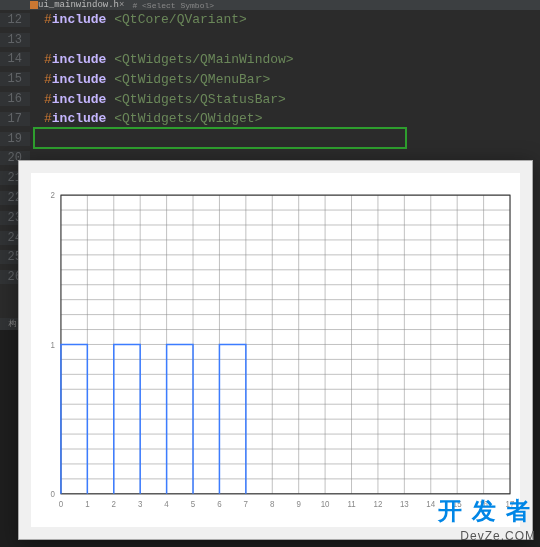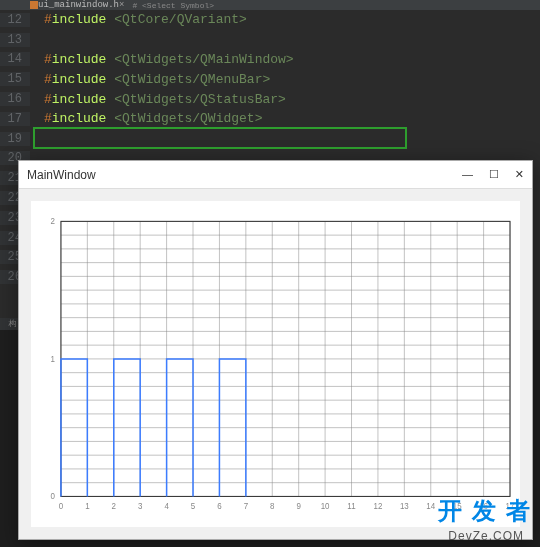--- a/index.html
+++ b/index.html
@@ -51,21 +51,21 @@
       text-align: right;
       padding-right: 8px;
       color: #606366;
       font-size: 12px;
       background: #313335;
     }
     .code-content {
       padding-left: 14px;
     }
     .kw-hash { color: #cc7832; }
-    .kw-include { color: #bef264; }
+    .kw-include { color: #c4b5fd; font-weight: bold; }
     .inc-angle { color: #6a8759; }
     .inc-quote { color: #6a8759; }
     .highlight-box {
       position: absolute;
       left: 33px;
       top: 127px;
       width: 374px;
       height: 22px;
       border: 2px solid #2e9e2e;
       pointer-events: none;
@@ -150,21 +150,21 @@
       font-size: 24px;
       font-weight: bold;
       color: #0086e6;
       letter-spacing: 2px;
       text-shadow: 0 0 3px rgba(255,255,255,0.5);
       pointer-events: none;
       margin-left: 20px;
     }
     .watermark-sub {
       position: absolute;
-      right: 16px;
+      right: 4px;
       bottom: 4px;
       font-family: sans-serif;
       font-size: 12px;
       color: #555;
       letter-spacing: 1px;
       pointer-events: none;
     }
   </style>
 </head>
 <body>
@@ -236,28 +236,20 @@
       <span class="line-number">26</span>
       <span class="code-content"></span>
     </div>
   </div>
 
 <div class="highlight-box"></div>
 
 <div class="bottom-bar">构:</div>
 
 <div class="window">
-  <div class="titlebar">
-    <span>MainWindow</span>
-    <div class="win-controls">
-      <span>—</span>
-      <span>☐</span>
-      <span>✕</span>
-    </div>
-  </div>
   <div class="window-body">
     <div class="chart-canvas">
       <svg class="chart-svg" id="chart-svg" viewBox="0 0 490 320" preserveAspectRatio="none">
           <line x1="30" y1="20" x2="30" y2="290" class="grid-line"></line>
           <text x="30" y="302" text-anchor="middle" class="tick-label">0</text>
           <line x1="56.470588235294116" y1="20" x2="56.470588235294116" y2="290" class="grid-line"></line>
           <text x="56.470588235294116" y="302" text-anchor="middle" class="tick-label">1</text>
           <line x1="82.94117647058823" y1="20" x2="82.94117647058823" y2="290" class="grid-line"></line>
           <text x="82.94117647058823" y="302" text-anchor="middle" class="tick-label">2</text>
           <line x1="109.41176470588236" y1="20" x2="109.41176470588236" y2="290" class="grid-line"></line>

